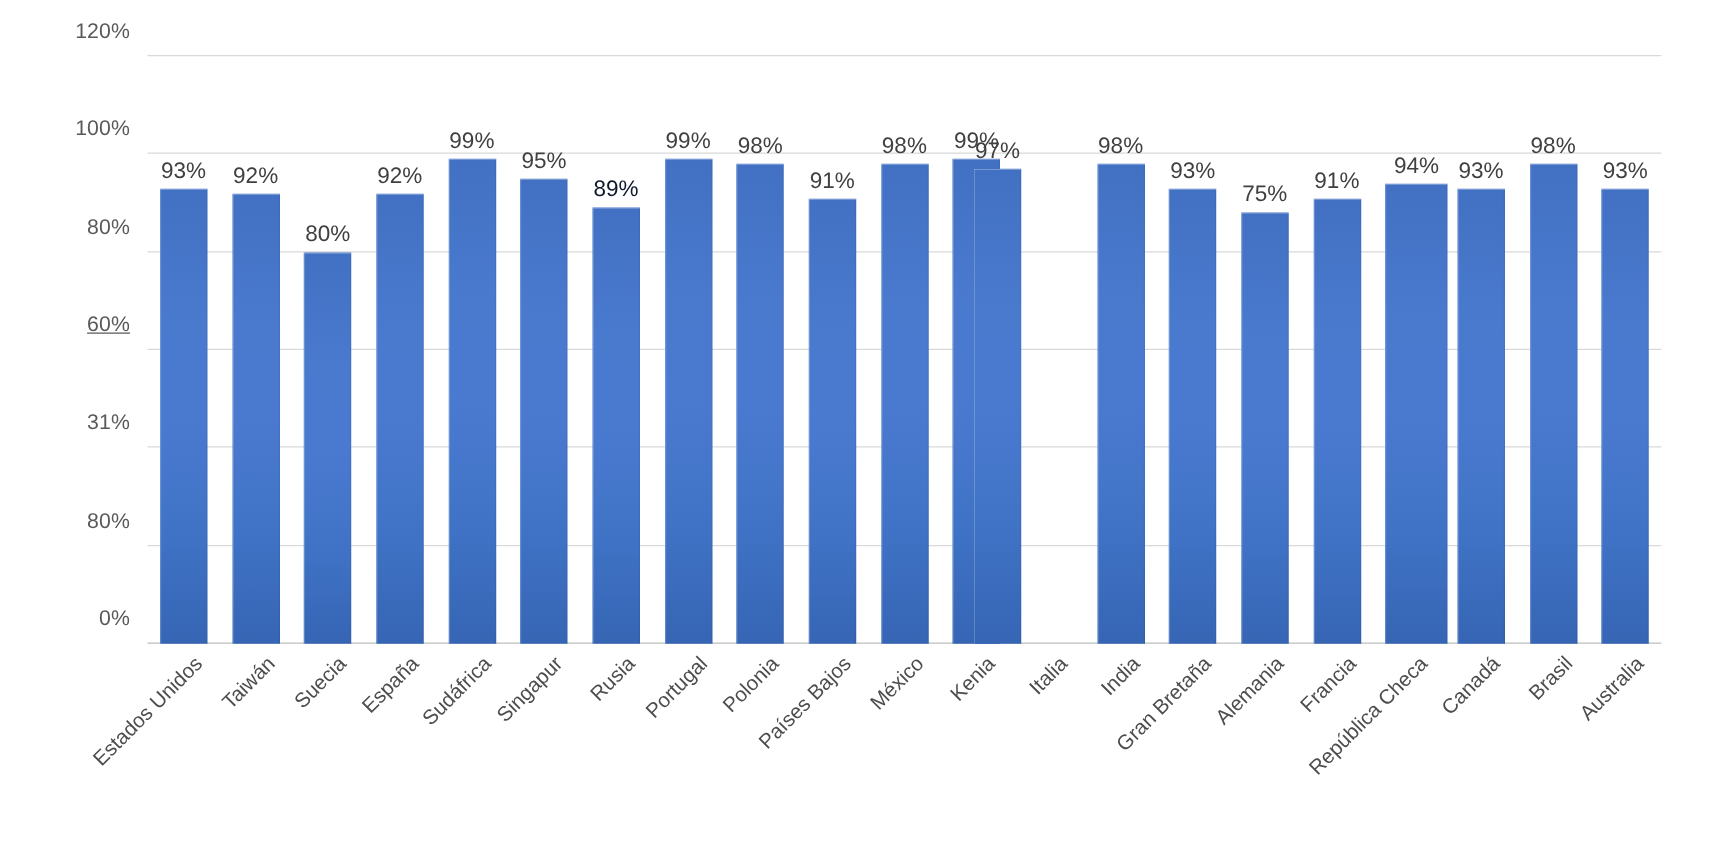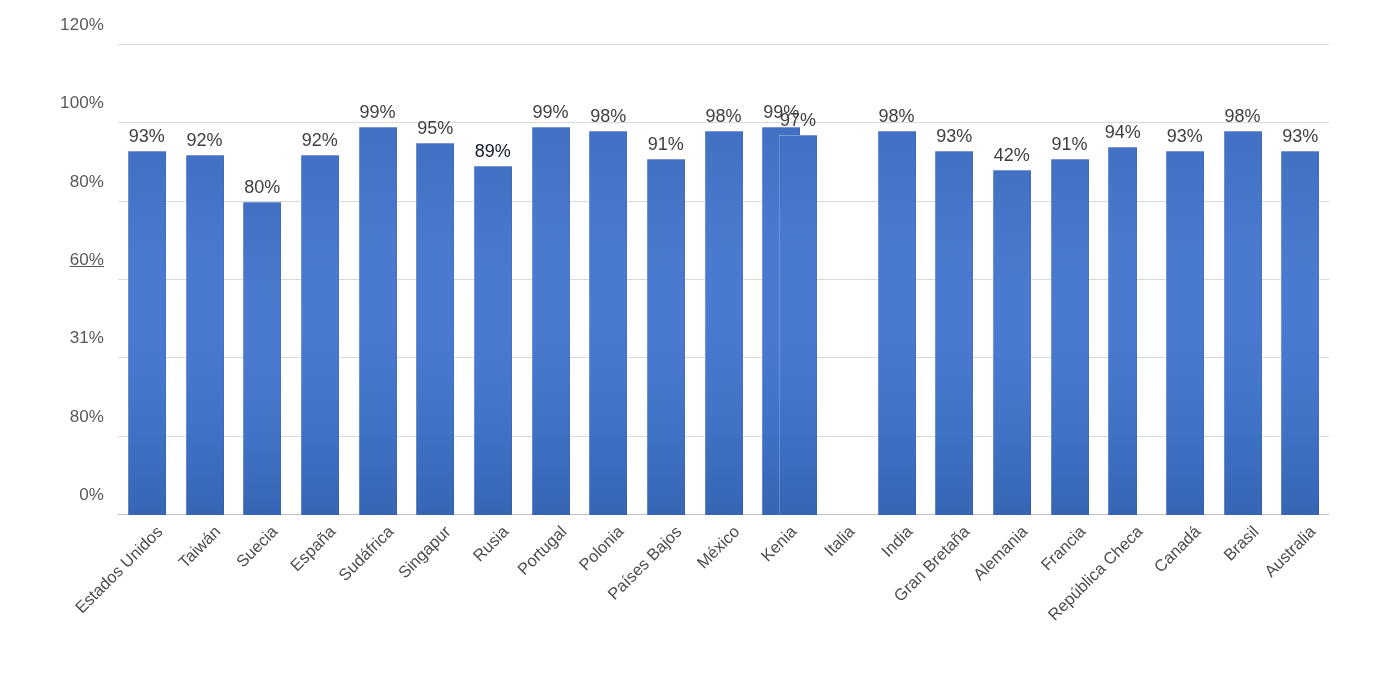--- a/index.html
+++ b/index.html
@@ -220,27 +220,27 @@
       <div class="bar-slot" style="left: 759.5px; width: 38px;">
         <div class="bar" title="India 98%" style="height: 383.833px;"></div>
         <div class="bar-label" style="bottom: 387.833px; color: rgb(64, 64, 64);">98%</div>
       </div>
       <div class="bar-slot" style="left: 817.167px; width: 38px;">
         <div class="bar" title="Gran Bretaña 93%" style="height: 364.25px;"></div>
         <div class="bar-label" style="bottom: 368.25px; color: rgb(64, 64, 64);">93%</div>
       </div>
       <div class="bar-slot" style="left: 874.833px; width: 38px;">
         <div class="bar" title="Alemania 88%" style="height: 344.667px;"></div>
-        <div class="bar-label" style="bottom: 348.667px; color: rgb(64, 64, 64);">42%</div>
+        <div class="bar-label" style="bottom: 348.667px; color: rgb(64, 64, 64);">75%</div>
       </div>
       <div class="bar-slot" style="left: 932.5px; width: 38px;">
         <div class="bar" title="Francia 91%" style="height: 356.417px;"></div>
         <div class="bar-label" style="bottom: 360.417px; color: rgb(64, 64, 64);">91%</div>
       </div>
-      <div class="bar-slot" style="left: 990.167px; width: 29px;">
+      <div class="bar-slot" style="left: 990.167px; width: 50px;">
         <div class="bar" title="República Checa 94%" style="height: 368.167px;"></div>
         <div class="bar-label" style="bottom: 372.167px; color: rgb(64, 64, 64);">94%</div>
       </div>
       <div class="bar-slot" style="left: 1047.83px; width: 38px;">
         <div class="bar" title="Canadá 93%" style="height: 364.25px;"></div>
         <div class="bar-label" style="bottom: 368.25px; color: rgb(64, 64, 64);">93%</div>
       </div>
       <div class="bar-slot" style="left: 1105.5px; width: 38px;">
         <div class="bar" title="Brasil 98%" style="height: 383.833px;"></div>
         <div class="bar-label" style="bottom: 387.833px; color: rgb(64, 64, 64);">98%</div>

